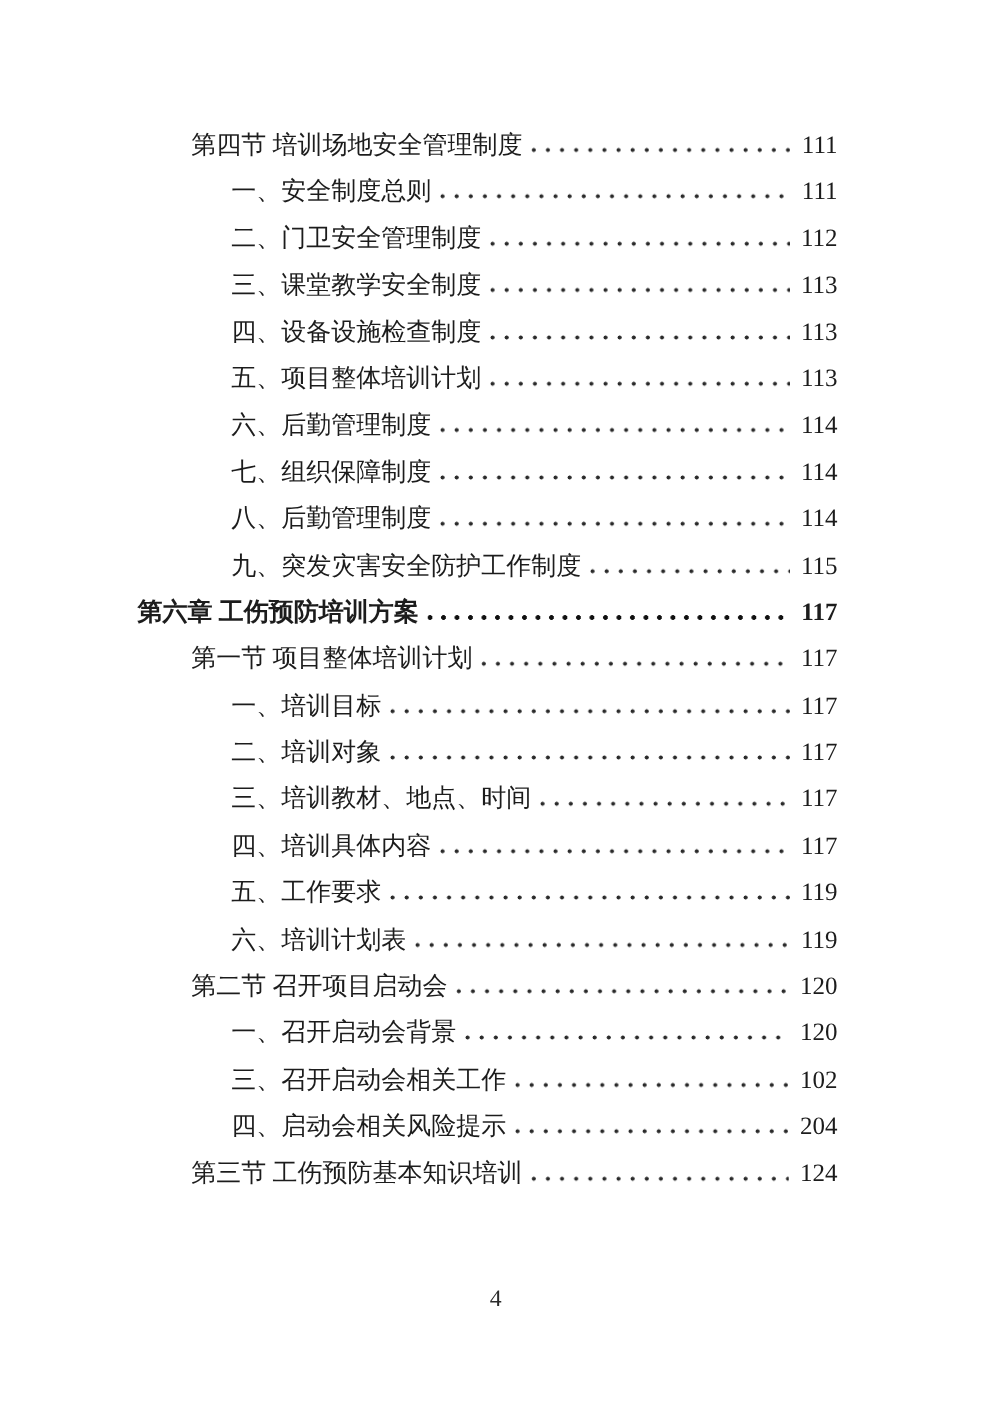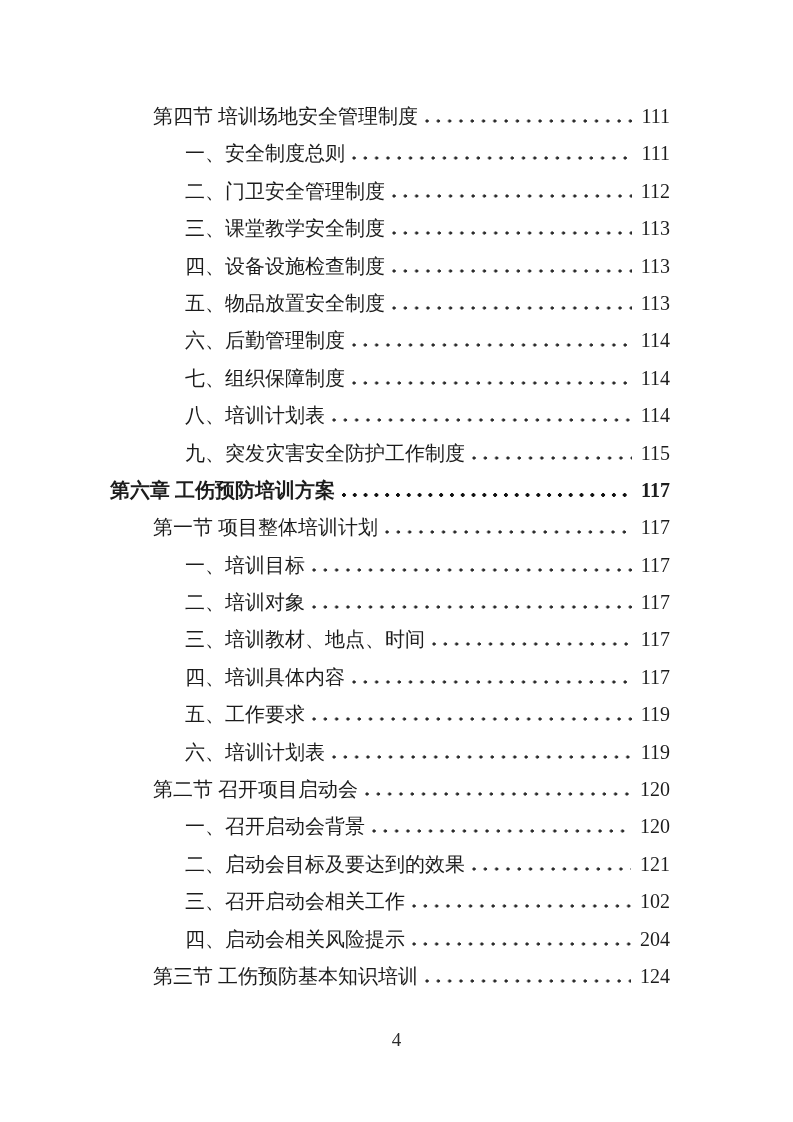--- a/index.html
+++ b/index.html
@@ -97,36 +97,36 @@
       <span class="toc-label">三、课堂教学安全制度</span>
       <span class="leader"></span>
       <span class="toc-page">113</span>
     </div>
     <div class="toc-row level-sub">
       <span class="toc-label">四、设备设施检查制度</span>
       <span class="leader"></span>
       <span class="toc-page">113</span>
     </div>
     <div class="toc-row level-sub">
-      <span class="toc-label">五、物品放置安全制度</span>
+      <span class="toc-label">五、项目整体培训计划</span>
       <span class="leader"></span>
       <span class="toc-page">113</span>
     </div>
     <div class="toc-row level-sub">
       <span class="toc-label">六、后勤管理制度</span>
       <span class="leader"></span>
       <span class="toc-page">114</span>
     </div>
     <div class="toc-row level-sub">
       <span class="toc-label">七、组织保障制度</span>
       <span class="leader"></span>
       <span class="toc-page">114</span>
     </div>
     <div class="toc-row level-sub">
-      <span class="toc-label">八、培训计划表</span>
+      <span class="toc-label">八、后勤管理制度</span>
       <span class="leader"></span>
       <span class="toc-page">114</span>
     </div>
     <div class="toc-row level-sub">
       <span class="toc-label">九、突发灾害安全防护工作制度</span>
       <span class="leader"></span>
       <span class="toc-page">115</span>
     </div>
     <div class="toc-row level-chapter">
       <span class="toc-label">第六章 工伤预防培训方案</span>
@@ -172,25 +172,20 @@
       <span class="toc-label">第二节 召开项目启动会</span>
       <span class="leader"></span>
       <span class="toc-page">120</span>
     </div>
     <div class="toc-row level-sub">
       <span class="toc-label">一、召开启动会背景</span>
       <span class="leader"></span>
       <span class="toc-page">120</span>
     </div>
     <div class="toc-row level-sub">
-      <span class="toc-label">二、启动会目标及要达到的效果</span>
-      <span class="leader"></span>
-      <span class="toc-page">121</span>
-    </div>
-    <div class="toc-row level-sub">
       <span class="toc-label">三、召开启动会相关工作</span>
       <span class="leader"></span>
       <span class="toc-page">102</span>
     </div>
     <div class="toc-row level-sub">
       <span class="toc-label">四、启动会相关风险提示</span>
       <span class="leader"></span>
       <span class="toc-page">204</span>
     </div>
     <div class="toc-row level-section">

